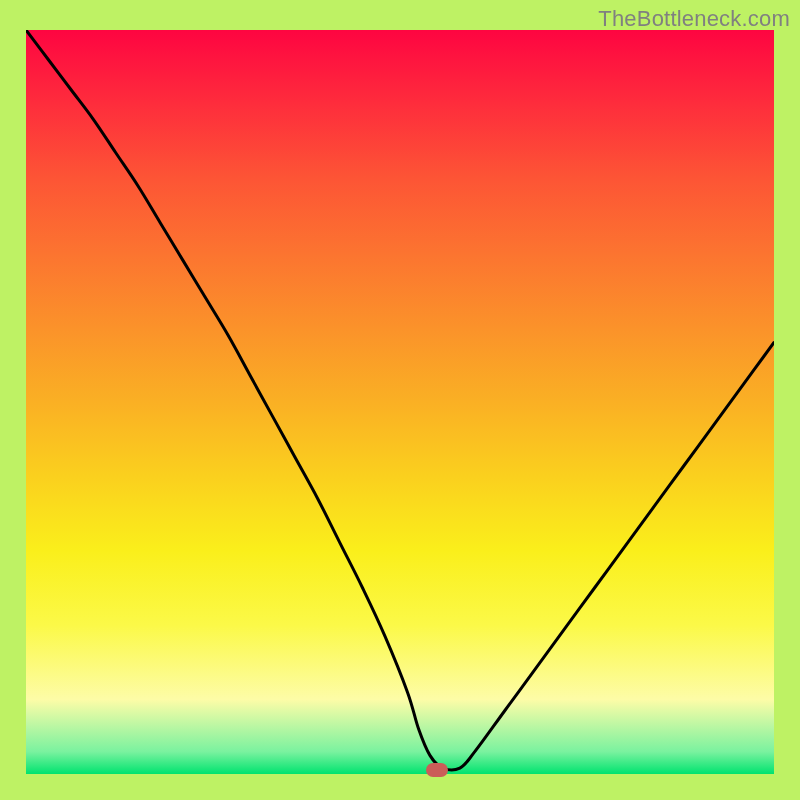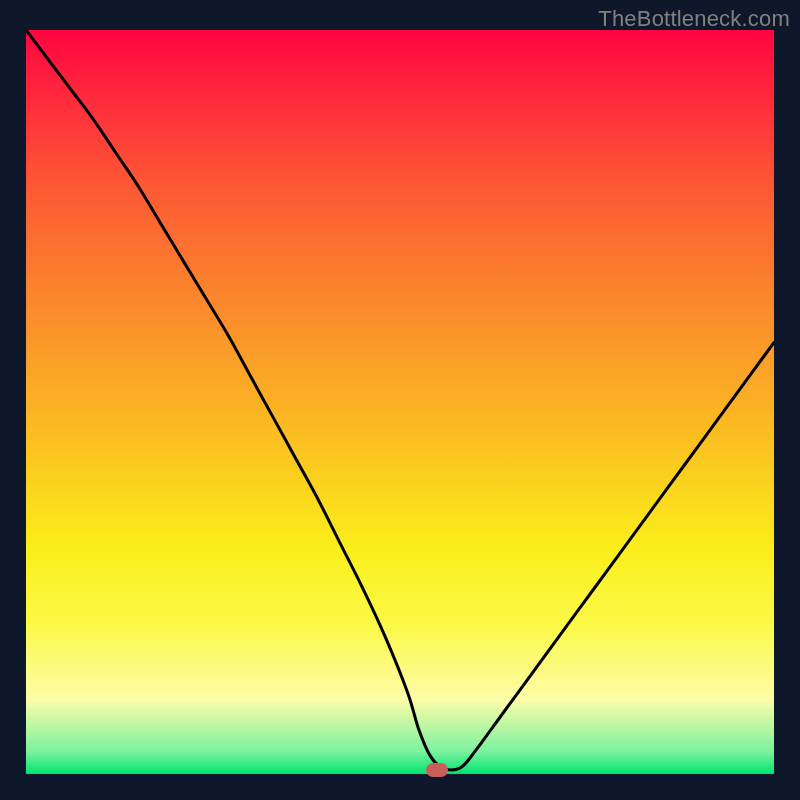--- a/index.html
+++ b/index.html
@@ -10,21 +10,21 @@
     background: #000;
     overflow: hidden;
     font-family: Arial, Helvetica, sans-serif;
   }
   .frame {
     position: absolute;
     left: 0;
     top: 0;
     width: 800px;
     height: 800px;
-    background: #0f172a;
+    background: #bef264;
   }
   .plot-area {
     position: absolute;
     left: 26px;
     top: 30px;
     width: 748px;
     height: 744px;
     
     background: linear-gradient(to bottom,
       #fe0541 0%,

